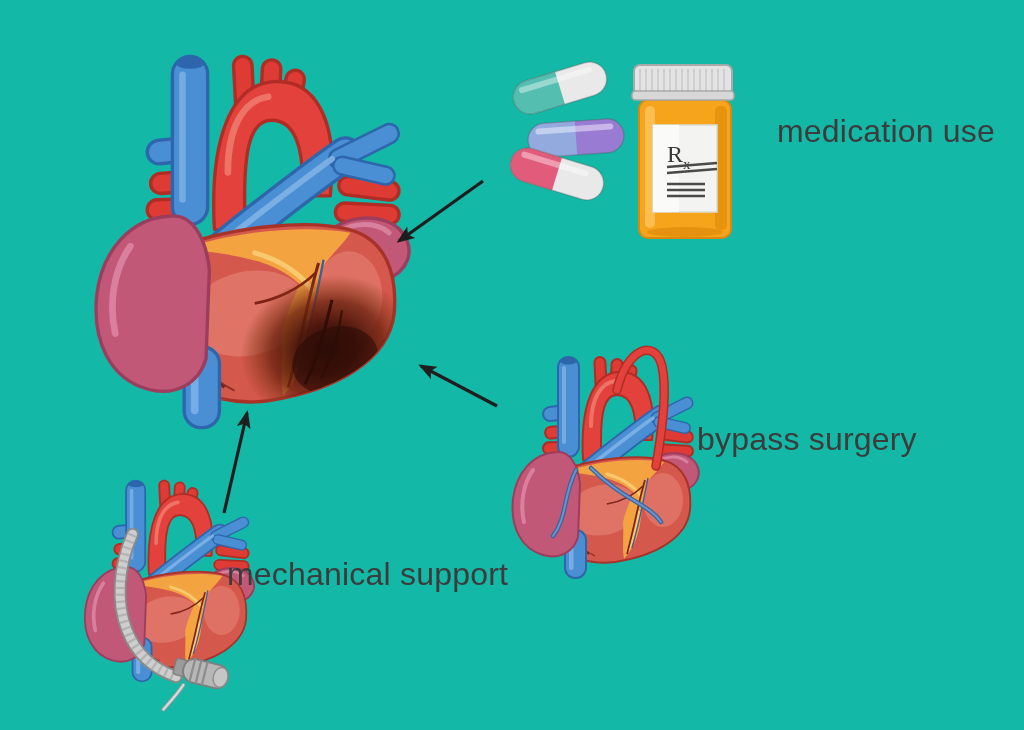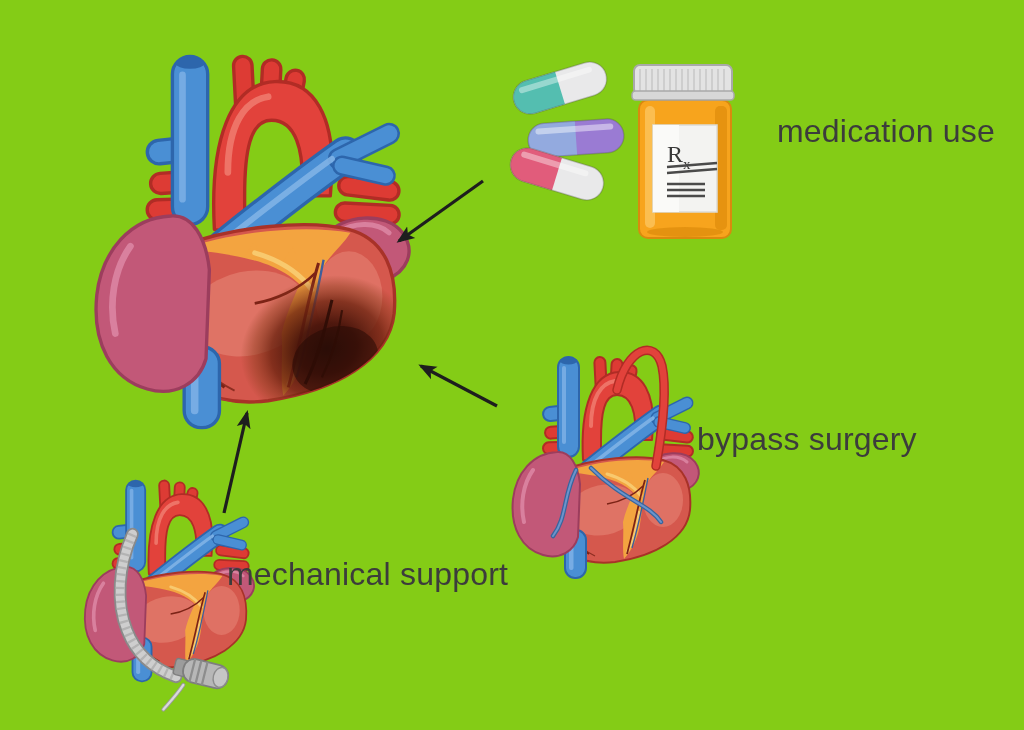--- a/index.html
+++ b/index.html
@@ -1,16 +1,16 @@
 <!DOCTYPE html>
 <html><head>
 <meta charset="utf-8">
 <style>
   html,body{margin:0;padding:0;background:#fff;}
-  .stage{position:relative;width:1024px;height:730px;background:#84cc16;overflow:hidden;
+  .stage{position:relative;width:1024px;height:730px;background:#14b8a6;overflow:hidden;
          font-family:"Liberation Sans",sans-serif;}
   .abs{position:absolute;}
   .label{position:absolute;color:#3c3c3c;font-size:32px;line-height:1;white-space:nowrap;
          letter-spacing:0.2px;}
 </style>
 </head>
 <body>
 
 <div class="stage">
 

